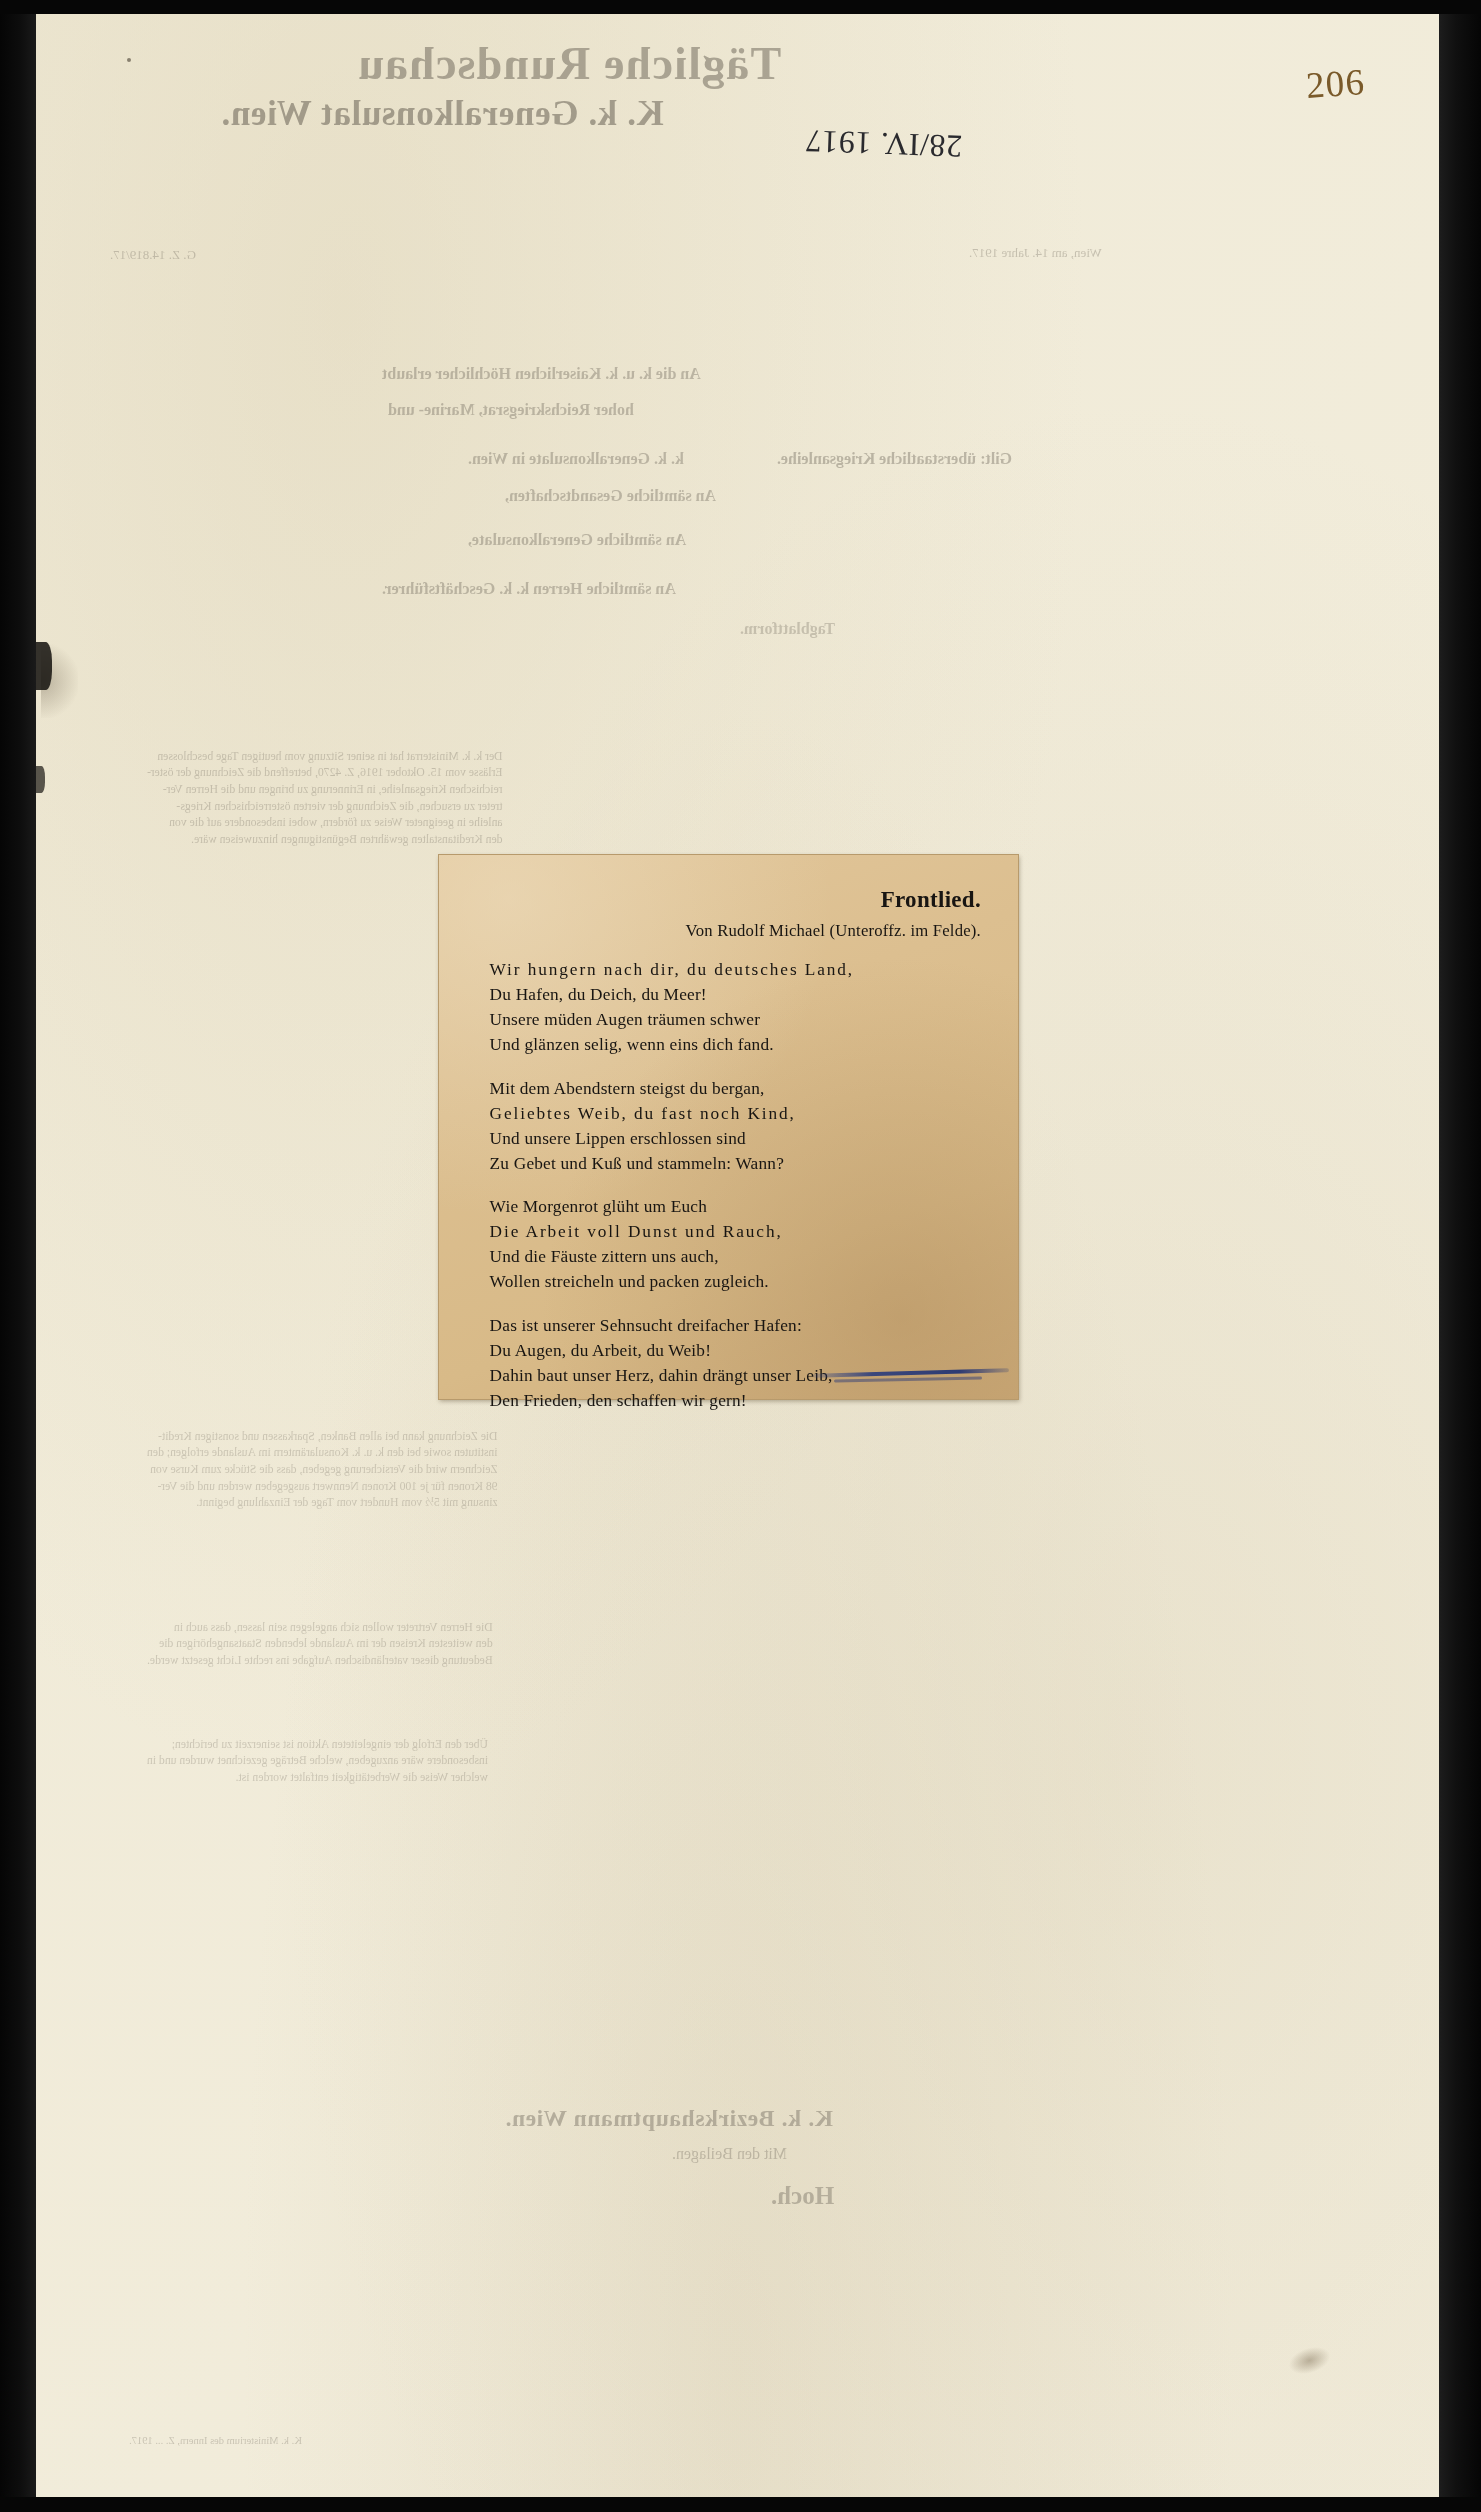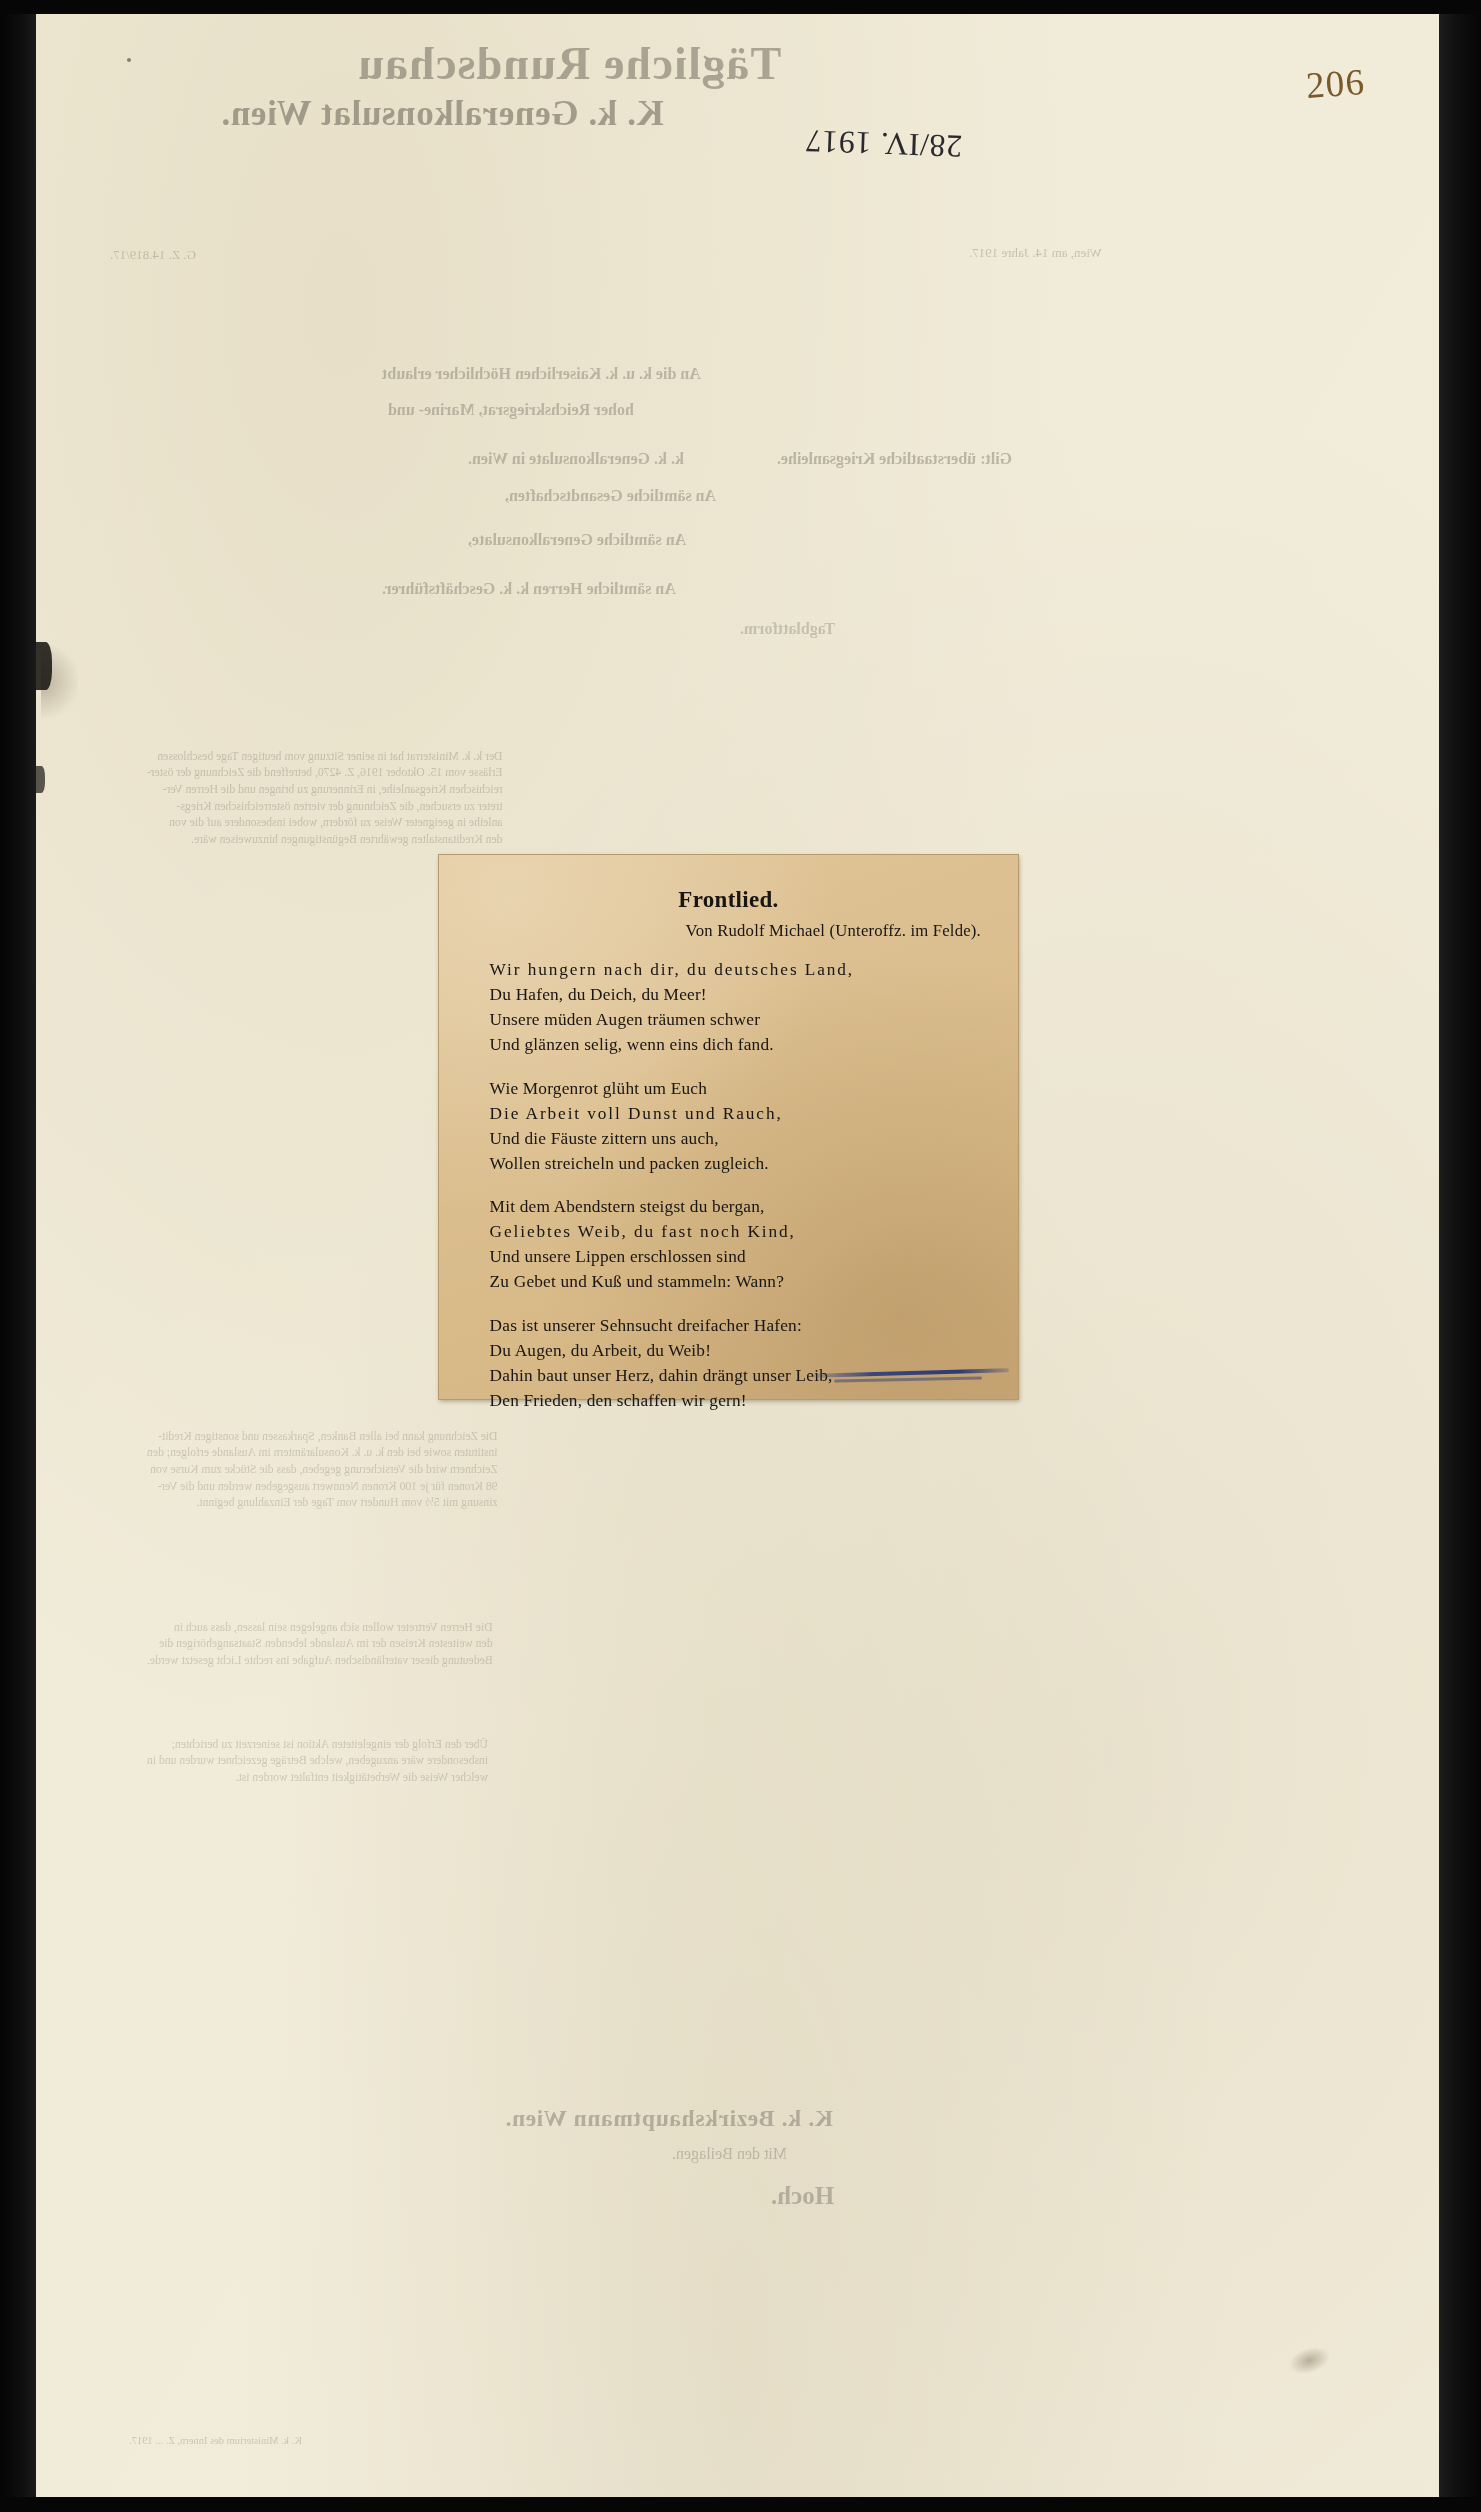--- a/index.html
+++ b/index.html
@@ -164,21 +164,21 @@
       radial-gradient(ellipse at 12% 8%, rgba(240,226,198,0.5) 0%, rgba(240,226,198,0) 45%);
     pointer-events: none;
   }
   #clip-inner {
     position: relative;
     padding: 32px 37px 0 37px;
     color: #181512;
     font-family: "Liberation Serif", serif;
   }
   #clip-title {
-    text-align: center;
+    text-align: right;
     font-size: 23px;
     font-weight: bold;
     letter-spacing: 0.3px;
     margin-bottom: 8.6px;
   }
   #clip-byline {
     text-align: right;
     font-size: 16.7px;
     margin-bottom: 16px;
     letter-spacing: 0.2px;
@@ -295,31 +295,31 @@
       <div id="clip-byline">Von Rudolf Michael (Unteroffz. im Felde).</div>
 
       <div class="stanza">
         <span class="ln sp">Wir hungern nach dir, du deutsches Land,</span>
         <span class="ln">Du Hafen, du Deich, du Meer!</span>
         <span class="ln">Unsere müden Augen träumen schwer</span>
         <span class="ln">Und glänzen selig, wenn eins dich fand.</span>
       </div>
 
       <div class="stanza">
+        <span class="ln">Mit dem Abendstern steigst du bergan,</span>
+        <span class="ln sp">Geliebtes Weib, du fast noch Kind,</span>
+        <span class="ln">Und unsere Lippen erschlossen sind</span>
+        <span class="ln">Zu Gebet und Kuß und stammeln: Wann?</span>
+      </div>
+
+      <div class="stanza">
         <span class="ln">Wie Morgenrot glüht um Euch</span>
         <span class="ln sp">Die Arbeit voll Dunst und Rauch,</span>
         <span class="ln">Und die Fäuste zittern uns auch,</span>
         <span class="ln">Wollen streicheln und packen zugleich.</span>
-      </div>
-
-      <div class="stanza">
-        <span class="ln">Mit dem Abendstern steigst du bergan,</span>
-        <span class="ln sp">Geliebtes Weib, du fast noch Kind,</span>
-        <span class="ln">Und unsere Lippen erschlossen sind</span>
-        <span class="ln">Zu Gebet und Kuß und stammeln: Wann?</span>
       </div>
 
       <div class="stanza">
         <span class="ln">Das ist unserer Sehnsucht dreifacher Hafen:</span>
         <span class="ln">Du Augen, du Arbeit, du Weib!</span>
         <span class="ln">Dahin baut unser Herz, dahin drängt unser Leib,</span>
         <span class="ln">Den Frieden, den schaffen wir gern!</span>
       </div>
     </div>
     <div id="blue-stroke"></div>

